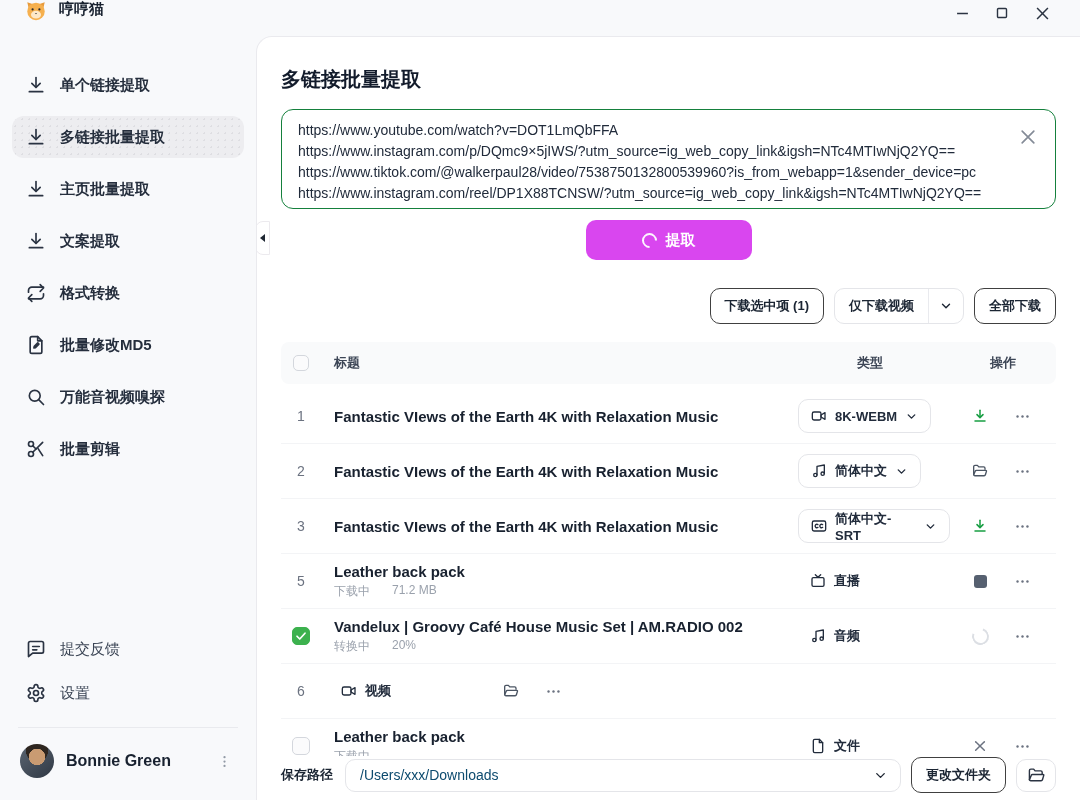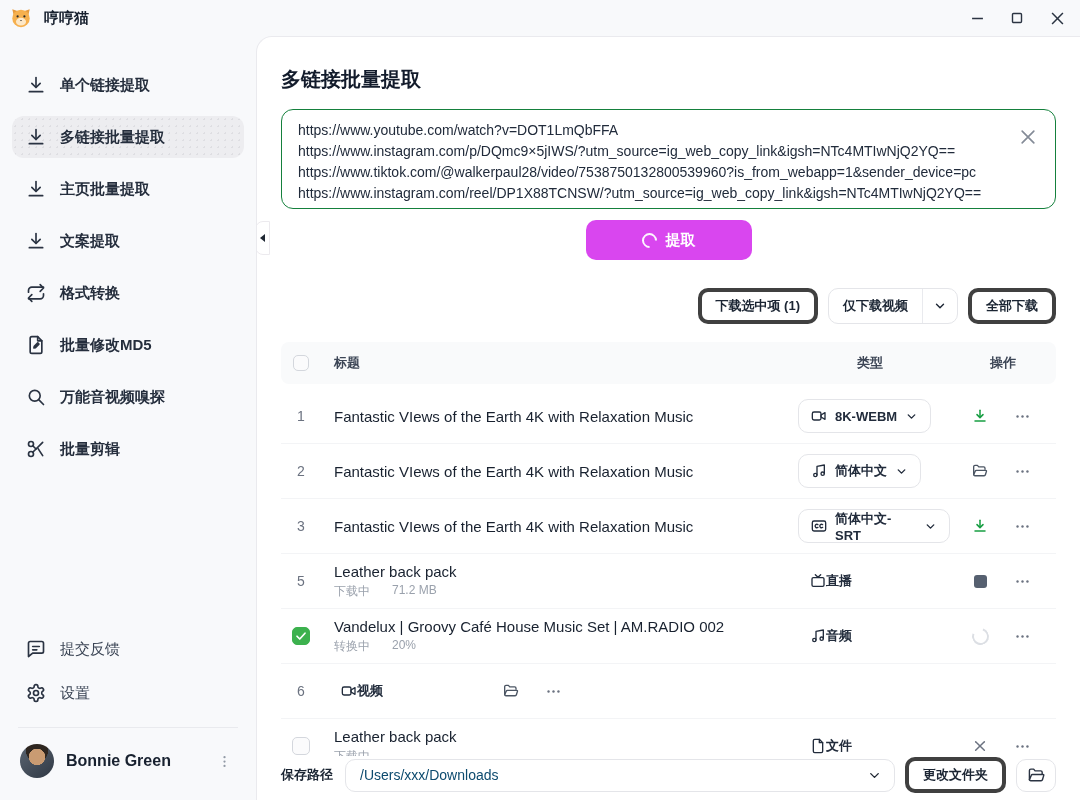--- a/index.html
+++ b/index.html
@@ -6,21 +6,21 @@
   html,body { width:1080px; height:800px; overflow:hidden; }
   body {
     font-family:"Liberation Sans","DejaVu Sans",sans-serif;
     background:#f8f9fb; color:#1b2533; font-size:14px;
     position:relative;
   }
   svg { display:block; }
 
   
   .titlebar { position:absolute; top:0; left:0; right:0; height:36px;
-    display:flex; align-items:center; padding:0 6px; }
+    display:flex; align-items:flex-start; padding:0 21px; }
   .app-ico { width:22px; height:22px; margin-left:4px; }
   .app-title { margin-left:12px; font-size:15px; font-weight:700; color:#18212f; }
   .win-controls { margin-left:auto; display:flex; align-items:center; gap:14px; padding-right:4px; }
   .win-btn { width:26px; height:26px; display:flex; align-items:center; justify-content:center; color:#2b3442; cursor:pointer; }
 
   
   .sidebar { position:absolute; top:36px; left:0; bottom:8px; width:256px;
     display:flex; flex-direction:column; padding:28px 12px 14px 12px; }
   .side-item { height:42px; border-radius:12px; display:flex; align-items:center;
     padding:0 14px; margin-bottom:10px; color:#252e3d; cursor:pointer; }
@@ -63,46 +63,46 @@
   .extract-btn { margin:11px auto 0 auto; width:166px; height:40px; border:none;
     background:#d946ef; color:#fff; font-size:15px; font-weight:700; border-radius:10px;
     display:flex; align-items:center; justify-content:center; gap:9px; cursor:pointer;
     font-family:inherit; }
   .extract-spin { width:15px; height:15px; border-radius:50%;
     border:2px solid rgba(255,255,255,.95); border-right-color:transparent; transform:rotate(45deg); }
 
   .list-header { margin:28px 24px 0 24px; height:36px; display:flex; align-items:center; }
   .summary { font-size:14px; font-weight:600; color:#121b2b; }
   .lh-actions { margin-left:auto; display:flex; align-items:center; gap:10px; }
-  .btn { height:36px; background:#fff; border:4px solid #404040; border-radius:10px;
+  .btn { height:36px; background:#fff; border:1px solid #404040; border-radius:10px;
     font-size:13px; font-weight:600; color:#1b2533; padding:0 14px; cursor:pointer;
     display:flex; align-items:center; font-family:inherit; }
   .split-btn { display:flex; align-items:stretch; border:1px solid #e4e5e9; border-radius:10px; height:36px; background:#fff; }
   .split-main { display:flex; align-items:center; padding:0 14px; font-size:13px; font-weight:600; cursor:pointer; }
   .split-caret { display:flex; align-items:center; padding:0 10px; border-left:1px solid #e9eaee; cursor:pointer; color:#1b2533; }
 
   
   .table { margin:18px 24px 0 24px; }
   .thead { height:42px; background:#f9fafb; border-radius:8px; display:flex; align-items:center;
     font-size:13px; font-weight:600; color:#3d4656; margin-bottom:5px; }
   .col-sel { width:40px; display:flex; justify-content:center; flex:none; }
   .col-title { flex:1; padding-left:13px; min-width:0; }
   .col-type { width:160px; flex:none; display:flex; align-items:center; padding-left:8px; }
   .col-actions { width:106px; flex:none; display:flex; align-items:center; gap:24px; padding-left:20px; }
   .thead .col-type { justify-content:center; padding-left:0; }
   .thead .col-actions { justify-content:center; padding-left:0; gap:0; }
   .trow { height:55px; display:flex; align-items:center; border-bottom:1px solid #f3f4f6; }
   .row-num { font-size:14px; color:#6b7280; }
-  .row-title { font-size:15px; font-weight:400; color:#18212f; white-space:nowrap; overflow:hidden; text-overflow:ellipsis; }
+  .row-title { font-size:15px; font-weight:700; color:#18212f; white-space:nowrap; overflow:hidden; text-overflow:ellipsis; }
   .row-sub { margin-top:3px; display:flex; gap:22px; font-size:12px; color:#9aa1ac; font-weight:500; }
   .checkbox { width:18px; height:18px; border:1.5px solid #d4d7dd; border-radius:5px; background:#fbfbfc; cursor:pointer; }
   .checkbox.checked { background:#3cb14e; border-color:#3cb14e; display:flex; align-items:center; justify-content:center; color:#fff; }
   .type-pill { display:flex; align-items:center; gap:8px; height:34px; padding:0 12px;
     border:1px solid #e4e5e9; border-radius:10px; font-size:13px; font-weight:600; color:#222c3c; cursor:pointer; background:#fff; }
-  .type-plain { display:flex; align-items:center; margin-left:12px; font-size:13px; font-weight:600; color:#222c3c; }
+  .type-plain { display:flex; align-items:center; gap:8px; margin-left:12px; font-size:13px; font-weight:600; color:#222c3c; }
   .type-ic { color:#222c3c; }
   .act-btn { width:20px; height:20px; display:flex; align-items:center; justify-content:center; cursor:pointer; }
   .act-download { color:#189e43; }
   .act-folder { color:#4b5563; }
   .act-close { color:#6b7280; }
   .act-stop { width:13px; height:13px; background:#566070; border-radius:3px; }
   .act-spin { width:17px; height:17px; border-radius:50%; border:2.5px solid #dcdfe4; border-top-color:transparent; transform:rotate(-25deg); }
   .dots-btn { color:#6b7280; cursor:pointer; display:flex; align-items:center; }
 
   

